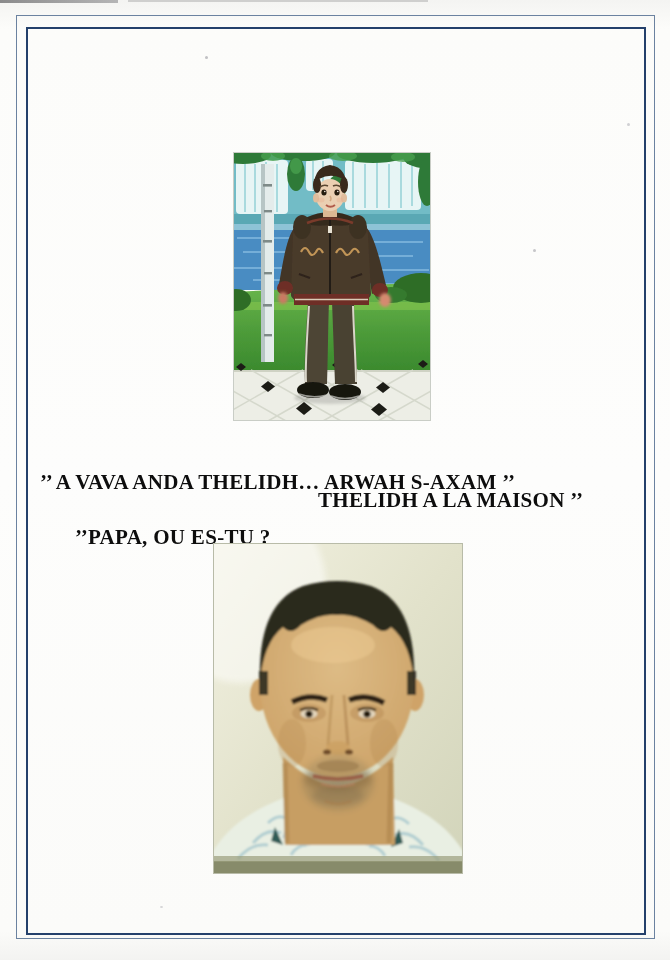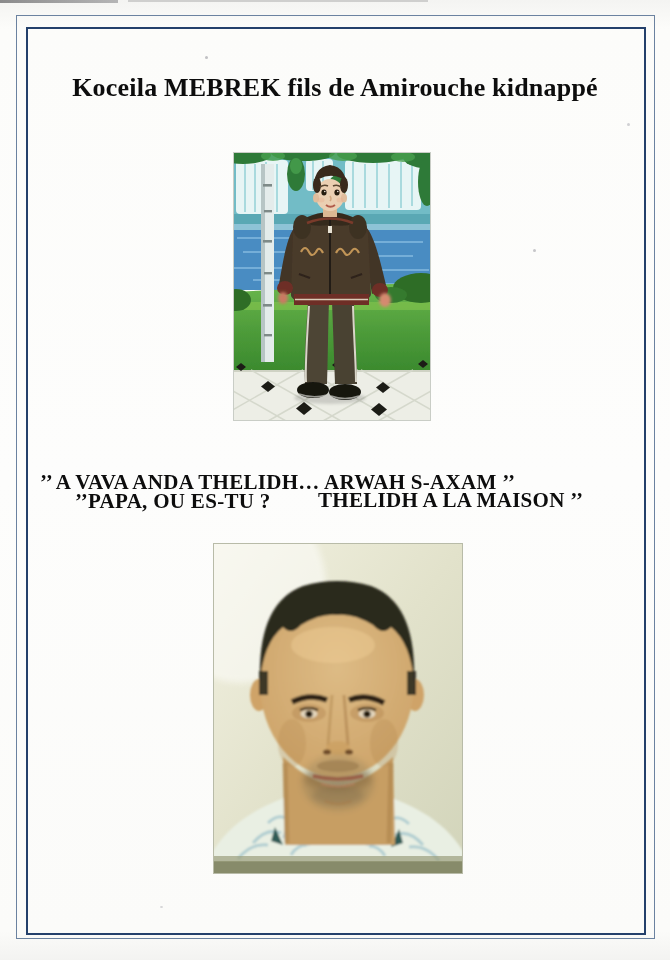--- a/index.html
+++ b/index.html
@@ -7,21 +7,21 @@
     position:relative;width:670px;height:960px;overflow:hidden;
     background:linear-gradient(180deg,#f4f4f2 0%,#fcfcfa 3%,#fdfdfc 50%,#fbfbf9 97%,#f3f3f1 100%);
     font-family:"Liberation Serif","DejaVu Serif",serif;color:var(--text,#0d0d0d);
   }
   .frame-outer{position:absolute;left:16px;top:15px;right:15px;bottom:21px;border:1.5px solid var(--frame-outer,#6b82a0);}
   .frame-inner{position:absolute;left:26px;top:27px;right:24px;bottom:25px;border:2px solid var(--frame-inner,#24406b);}
   .title{position:absolute;top:69px;left:40px;right:40px;text-align:center;font-weight:bold;font-size:26px;line-height:38px;letter-spacing:.2px;}
   .title .l2{transform:translateX(8px);}
   .quote1{position:absolute;top:468px;left:40px;right:40px;font-weight:bold;font-size:21px;line-height:28px;letter-spacing:.3px;}
   .q2{position:absolute;top:487px;font-weight:bold;font-size:21px;line-height:28px;letter-spacing:.3px;white-space:nowrap;}
-  .q2l{left:75px;}
+  .q2l{left:75px;margin-top:36px;}
   .q2r{left:318px;top:486px;}
   .photo{position:absolute;}
   .photo-child{left:233px;top:152px;width:198px;height:269px;}
   .photo-father{left:213px;top:543px;width:250px;height:331px;}
   .artifact{position:absolute;pointer-events:none;}
   .edge1{top:0;left:0;width:118px;height:3px;background:linear-gradient(to right,#5e5e60,#9a9a9c);opacity:.7;}
   .edge2{top:0;left:128px;width:300px;height:2px;background:#c6c6c4;opacity:.8;}
   .speck{border-radius:50%;background:#8f8f98;}
   .sp1{left:205px;top:56px;width:3px;height:3px;opacity:.55;}
   .sp2{left:533px;top:249px;width:3px;height:3px;opacity:.5;}
@@ -34,21 +34,20 @@
 
 <div class="scan">
 
   <div class="artifact edge1"></div>
   <div class="artifact edge2"></div>
 
   <div class="frame-outer"></div>
   <div class="frame-inner"></div>
 
   <div class="title">
-    <div class="l1">Koceila MEBREK fils de Amirouche kidnappé</div>
   </div>
 
   <div class="photo photo-child">
     <svg viewBox="0 0 198 269" width="198" height="269">
       <defs>
         <linearGradient id="grassG" x1="0" y1="0" x2="0" y2="1">
           <stop offset="0" stop-color="#6cb84e"></stop>
             <stop offset="0.55" stop-color="#4e9c3a"></stop>
             <stop offset="1" stop-color="#3b8a2e"></stop>
         </linearGradient>

